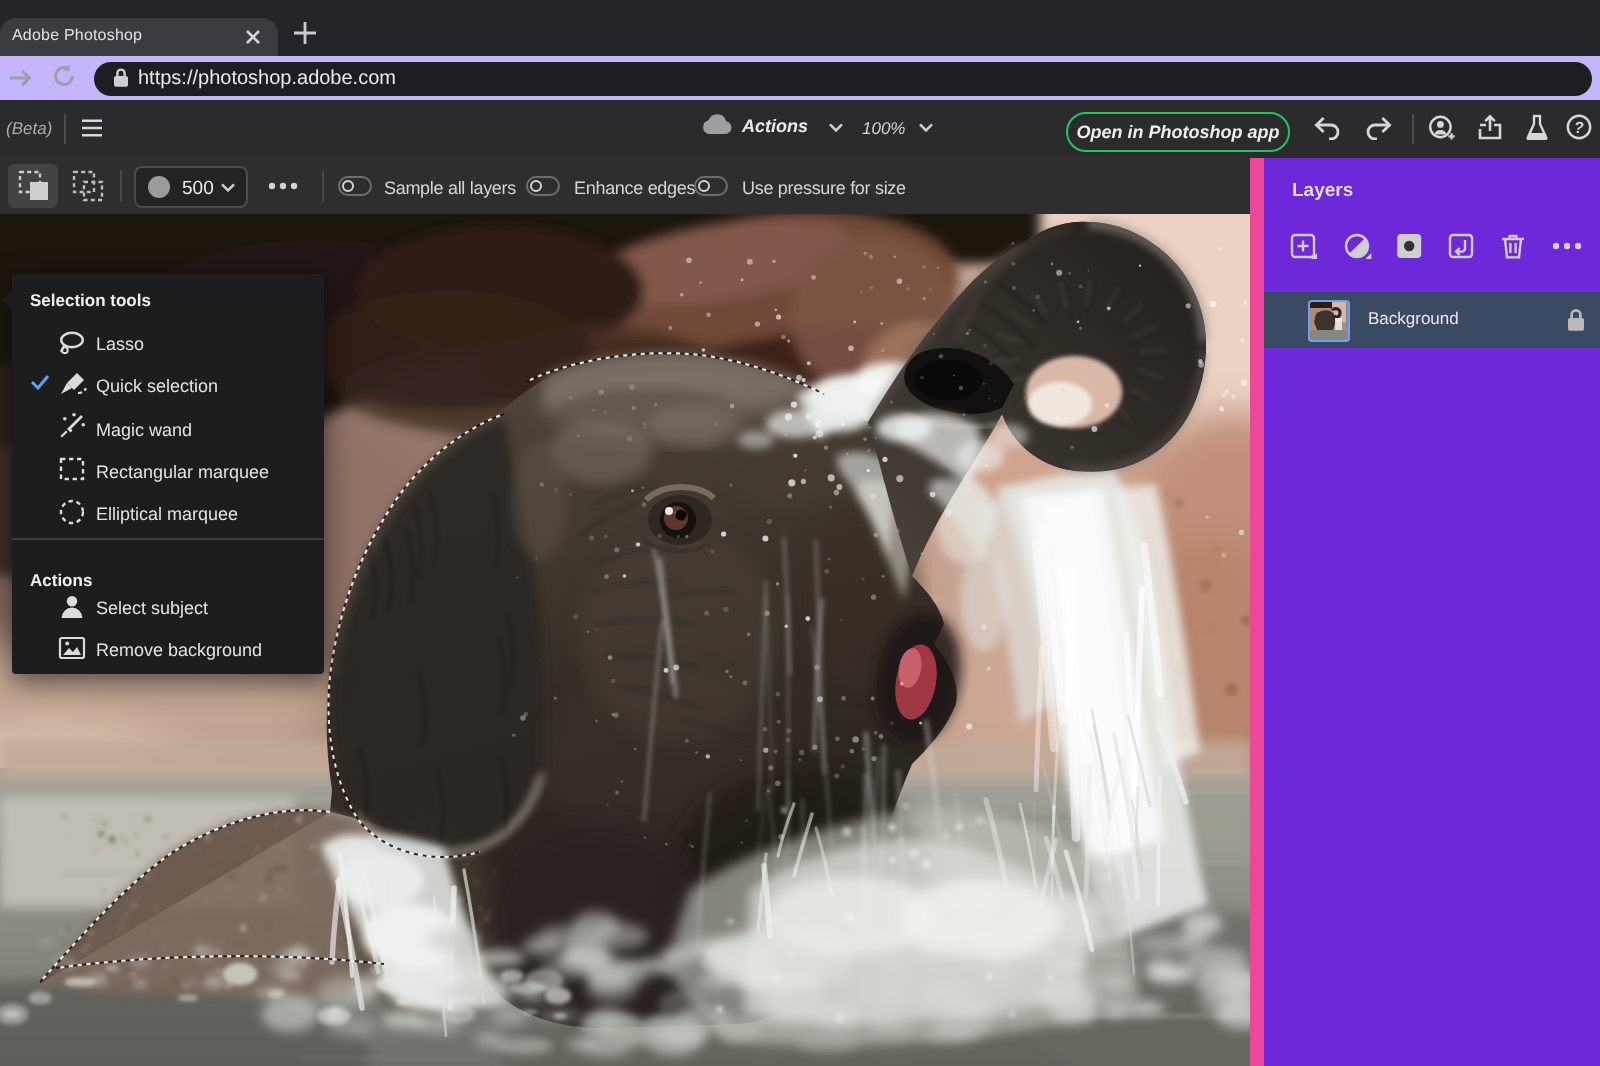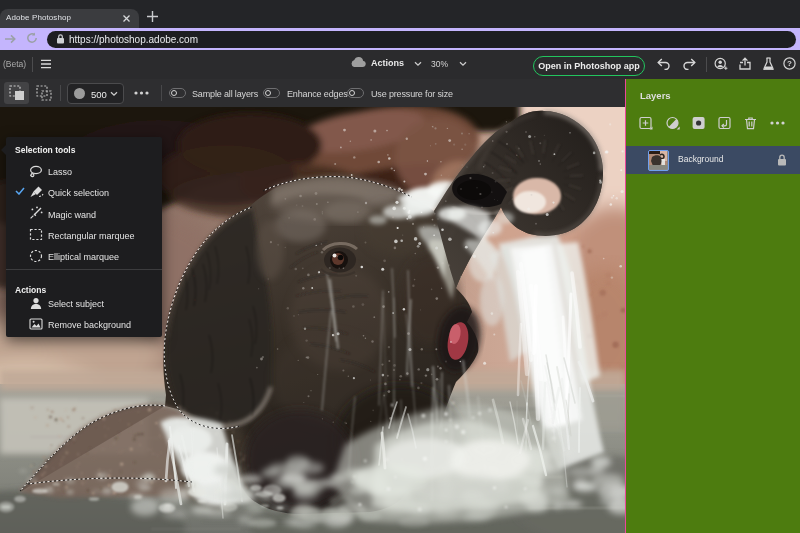--- a/index.html
+++ b/index.html
@@ -8,38 +8,38 @@
 #stage{position:relative;width:800px;height:533px;}
 
 #tabstrip{position:absolute;left:0;top:0;width:800px;height:28px;background:#242528;}
 #tab{position:absolute;left:0;top:9px;width:139px;height:19px;background:#3b3c3f;border-radius:8px 8px 0 0;}
 #tab .title{position:absolute;left:6px;top:4px;font-size:8px;color:#dfe1e5;letter-spacing:.1px;}
 
 #btoolbar{position:absolute;left:0;top:28px;width:800px;height:22px;background:#c4b5fd;}
 #urlpill{position:absolute;left:47px;top:2.5px;width:749px;height:17px;background:#1d1e21;border-radius:9px;}
 #urltext{position:absolute;left:22px;top:3.5px;font-size:10px;color:#e8eaed;letter-spacing:0px;}
 
-#psbar{position:absolute;left:0;top:50px;width:800px;height:29px;background:#2b2b2d;}
+#psbar{position:absolute;left:0;top:50px;width:800px;height:29px;background:#2b2b2d;font-style:italic;}
 #psbar .beta{position:absolute;left:3px;top:9px;font-size:8.5px;color:#ababab;}
 #psbar .vdiv{position:absolute;top:7px;width:1px;height:15px;background:#4c4c4e;}
 .docname{position:absolute;left:371px;top:8px;font-size:9px;font-weight:bold;color:#e9e9e9;}
 .zoomtxt{position:absolute;left:431px;top:9px;font-size:8.5px;color:#d5d5d5;}
 #openbtn{position:absolute;left:533px;top:6px;width:112px;height:20px;border:1px solid #22c55e;border-radius:10px;color:#ececec;font-size:9px;font-weight:bold;text-align:center;line-height:18px;}
 
 #optbar{position:absolute;left:0;top:79px;width:625px;height:28px;background:#2e2e30;}
 #optbar .sel{position:absolute;left:4px;top:3px;width:25px;height:22px;background:#434345;border-radius:3px;}
 #optbar .vdiv{position:absolute;top:6px;width:1px;height:16px;background:#48484a;}
 #sizedrop{position:absolute;left:67px;top:3.5px;width:57px;height:21px;background:#232325;border:1px solid #4b4b4d;border-radius:4px;}
 #sizedrop .dot{position:absolute;left:6px;top:4.5px;width:11px;height:11px;border-radius:50%;background:#9b9b9b;}
 #sizedrop .num{position:absolute;left:23px;top:5px;font-size:9.5px;color:#ececec;}
 .optlabel{position:absolute;top:9.5px;font-size:9px;letter-spacing:-.15px;color:#d6d6d6;}
 .toggle{position:absolute;top:9px;width:17px;height:10px;border:1px solid #6e6e70;border-radius:5px;background:#2e2e30;}
 .toggle .knob{position:absolute;left:1px;top:1px;width:6px;height:6px;border:1.2px solid #d4d4d4;border-radius:50%;background:#2e2e30;}
 
-#layers{position:absolute;left:625px;top:79px;width:175px;height:454px;background:#4d7c0f;border-left:1px solid #ec4899;}
+#layers{position:absolute;left:625px;top:79px;width:175px;height:454px;background:#6d28d9;border-left:7px solid #ec4899;}
 #layers .hd{position:absolute;left:14px;top:11px;font-size:9.5px;font-weight:bold;color:#dedede;}
 #lrow{position:absolute;left:0;top:67px;width:175px;height:28px;background:#3b4a63;}
 #lthumb{position:absolute;left:22px;top:3.5px;width:21px;height:21px;border:1.5px solid #6fa0ef;border-radius:2px;overflow:hidden;background:#888;}
 #lrow .nm{position:absolute;left:52px;top:8px;font-size:8.5px;color:#e8e8e8;}
 
 #canvas{position:absolute;left:0;top:107px;width:625px;height:426px;overflow:hidden;}
 
 #menu{position:absolute;left:6px;top:137px;width:156px;height:200px;background:#1d1d1f;border-radius:2px;box-shadow:0 4px 14px rgba(0,0,0,.55);}
 #menu:before{content:"";position:absolute;left:-5px;top:8px;border:5px solid transparent;border-right-color:#1d1d1f;border-left:none;}
 #menu .hdr{position:absolute;left:9px;font-size:8.5px;font-weight:bold;color:#efefef;}
@@ -87,21 +87,21 @@
     <svg class="icon" style="left:40px;top:8px" width="12" height="12" viewBox="0 0 12 12">
         <path d="M1 2.4h10M1 6h10M1 9.6h10" stroke="#d8d8d8" stroke-width="1.3"></path>
       </svg>
     <svg class="icon" style="left:350px;top:6px" width="16" height="12" viewBox="0 0 16 12">
         <path d="M12.5 11a3.2 3.2 0 0 0 .6-6.35A4.6 4.6 0 0 0 4.3 4.1 3.6 3.6 0 0 0 4 11z" fill="#9e9e9e"></path>
       </svg>
     <span class="docname">Actions</span>
     <svg class="icon" style="left:414px;top:11px" width="8" height="6" viewBox="0 0 8 6">
         <path d="M1 1.2l3 3 3-3" stroke="#cccccc" stroke-width="1.3" fill="none"></path>
       </svg>
-    <span class="zoomtxt">30%</span>
+    <span class="zoomtxt">100%</span>
     <svg class="icon" style="left:459px;top:11px" width="8" height="6" viewBox="0 0 8 6">
         <path d="M1 1.2l3 3 3-3" stroke="#cccccc" stroke-width="1.3" fill="none"></path>
       </svg>
     <div id="openbtn">Open in Photoshop app</div>
 
     <svg class="icon" style="left:657px;top:8px" width="13" height="12" viewBox="0 0 13 12">
         <path d="M1.5 4.5h7a3.5 3.5 0 0 1 0 7h-1" stroke="#d6d6d6" stroke-width="1.4" fill="none"></path>
         <path d="M4.8 1L1.2 4.5l3.6 3.5" stroke="#d6d6d6" stroke-width="1.4" fill="none"></path>
       </svg>
     <svg class="icon" style="left:683px;top:8px" width="13" height="12" viewBox="0 0 13 12">

